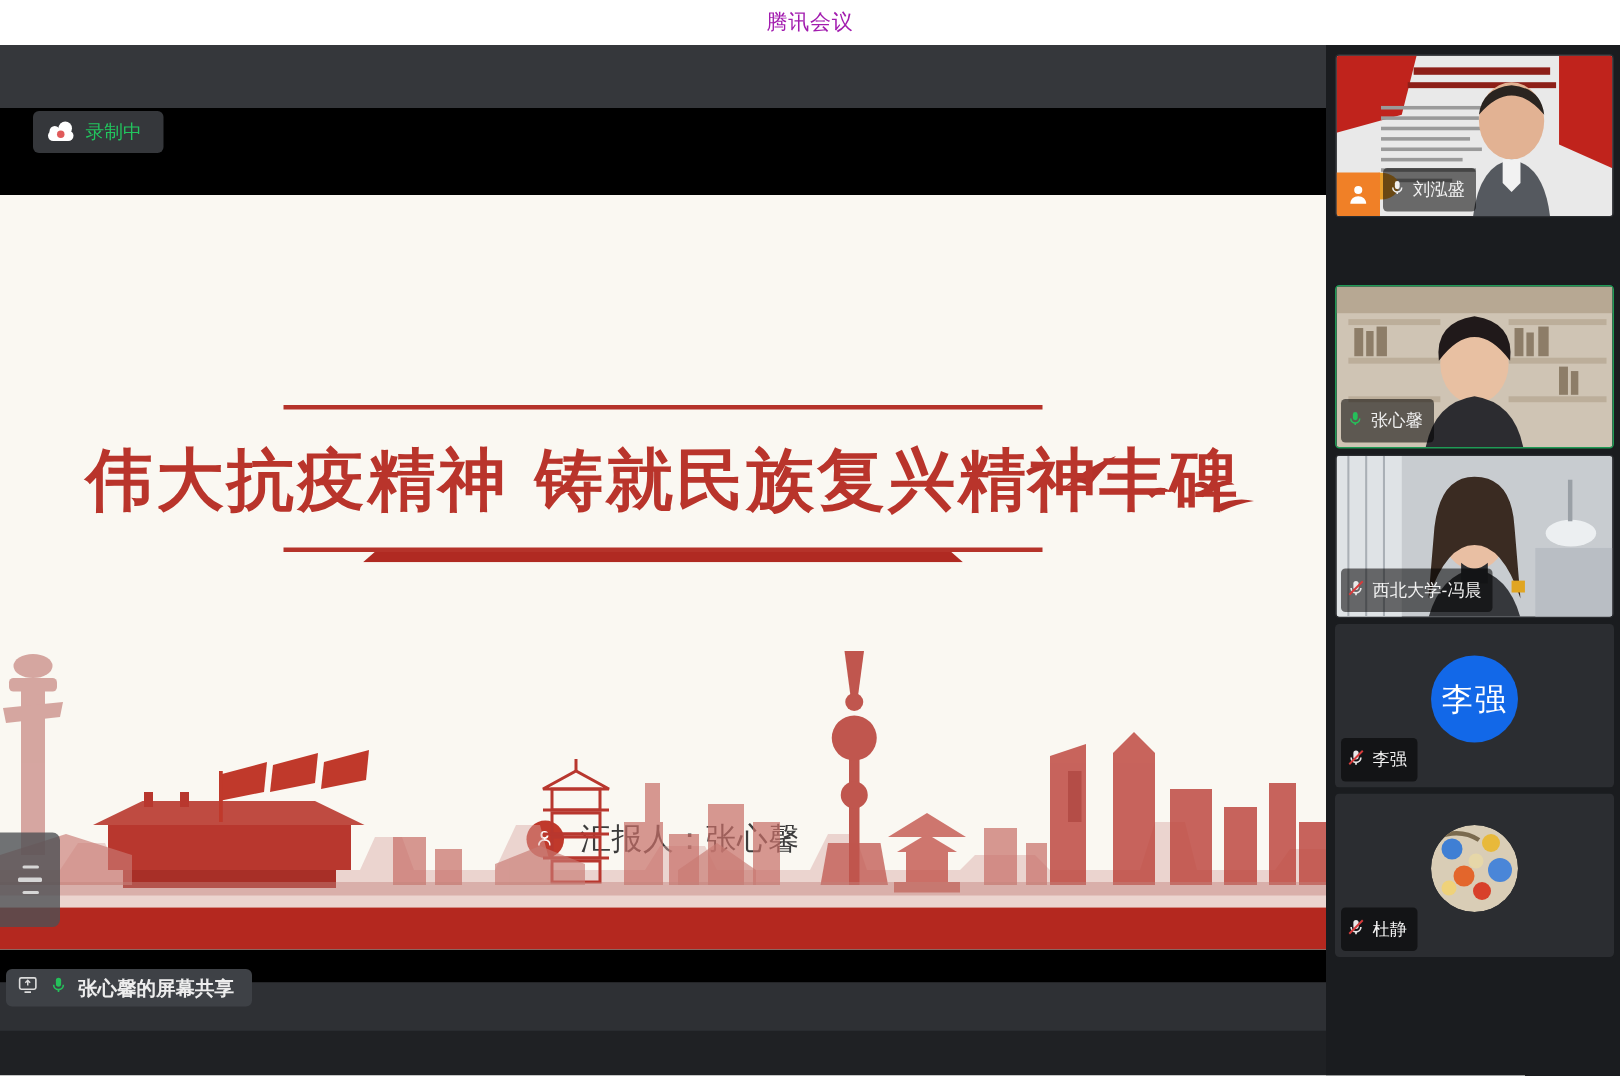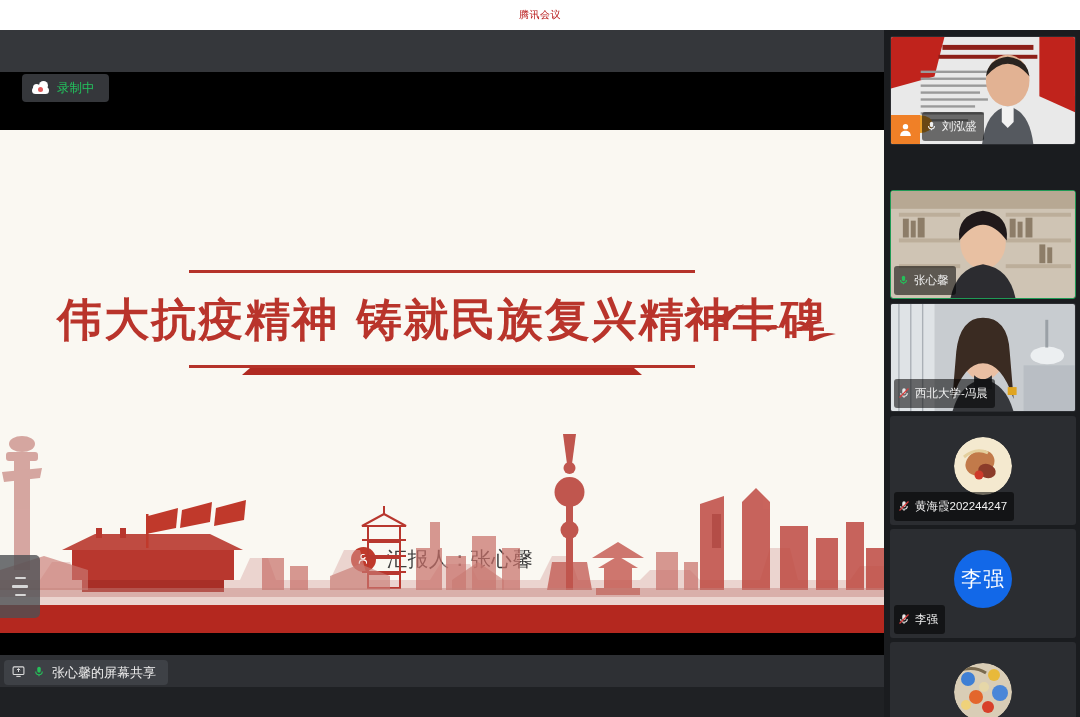--- a/index.html
+++ b/index.html
@@ -9,21 +9,21 @@
     font-family:"Liberation Sans","DejaVu Sans",sans-serif;
   }
   #app { position:relative; width:1080px; height:717px; background:#fff; }
 
   
   .titlebar {
     position:absolute; left:0; top:0; width:1080px; height:30px;
     background:#ffffff; display:flex; align-items:center; justify-content:center;
   }
   .titlebar .title {
-    font-size:10px; color:#b91c1c; letter-spacing:.5px;
+    font-size:14px; color:#a21caf; letter-spacing:.5px;
   }
 
   
   .meeting {
     position:absolute; left:0; top:30px; width:1080px; height:687px;
     background:#1f2124;
   }
 
   
   .stage {
@@ -128,21 +128,21 @@
   .flyout-tab .ln.s { width:11px; }
 
   
   .sharebar {
     position:absolute; left:0; bottom:0; width:884px; height:32px;
     background:#2e3034; display:flex; align-items:flex-end;
   }
   .share-pill {
     display:flex; align-items:center; gap:7px;
     height:25px; padding:0 12px 0 7px; border-radius:4px;
-    background:#3e4146; margin-left:4px; margin-bottom:2px;
+    background:#3e4146; margin-left:4px; margin-bottom:16px;font-weight:bold;
   }
   .share-pill .label { font-size:13px; color:#ededed; white-space:nowrap; }
 
   
   .filmstrip {
     position:absolute; left:884px; top:0; width:196px; height:687px;
     background:#1a1c1f; padding:6px 4px 0 6px;
   }
   .tile {
     position:relative; width:186px; height:109px; margin-bottom:4px;
@@ -461,42 +461,20 @@
               <rect x="8.5" y="2.5" width="7" height="12" rx="3.5" fill="#e8e8e8"></rect>
               <path d="M5.5 12a6.5 6.5 0 0 0 13 0" fill="none" stroke="#e8e8e8" stroke-width="2.2"></path>
               <path d="M12 18.5v3" stroke="#e8e8e8" stroke-width="2.2"></path>
               <path d="M3 21 L21 3" stroke="#d63c3c" stroke-width="2.6"></path>
             </svg>
           </span>
           <span class="nm">西北大学-冯晨</span>
         </div>
       </div>
 
-      <div class="tile">
-        <div class="tile-avatar">
-          <svg width="58" height="58" viewBox="0 0 58 58">
-            <circle cx="29" cy="29" r="29" fill="#f4e9cf"></circle>
-            <ellipse cx="26" cy="26" rx="15" ry="12" fill="#c27a4a" transform="rotate(-25 26 26)"></ellipse>
-            <ellipse cx="33" cy="34" rx="9" ry="7" fill="#8b3c2a" transform="rotate(20 33 34)"></ellipse>
-            <circle cx="25" cy="38" r="4.5" fill="#cf3a2a"></circle>
-            <path d="M10 20 Q22 10 34 16" stroke="#e4cf9d" stroke-width="3" fill="none"></path>
-          </svg>
-        </div>
-        <div class="name-chip">
-          <span>
-            <svg width="12" height="12" viewBox="0 0 24 24">
-              <rect x="8.5" y="2.5" width="7" height="12" rx="3.5" fill="#e8e8e8"></rect>
-              <path d="M5.5 12a6.5 6.5 0 0 0 13 0" fill="none" stroke="#e8e8e8" stroke-width="2.2"></path>
-              <path d="M12 18.5v3" stroke="#e8e8e8" stroke-width="2.2"></path>
-              <path d="M3 21 L21 3" stroke="#d63c3c" stroke-width="2.6"></path>
-            </svg>
-          </span>
-          <span class="nm">黄海霞202244247</span>
-        </div>
-      </div>
 
       <div class="tile">
         <div class="tile-avatar" style="background:#1268e8">
           <span>李强</span>
         </div>
         <div class="name-chip">
           <span>
             <svg width="12" height="12" viewBox="0 0 24 24">
               <rect x="8.5" y="2.5" width="7" height="12" rx="3.5" fill="#e8e8e8"></rect>
               <path d="M5.5 12a6.5 6.5 0 0 0 13 0" fill="none" stroke="#e8e8e8" stroke-width="2.2"></path>

